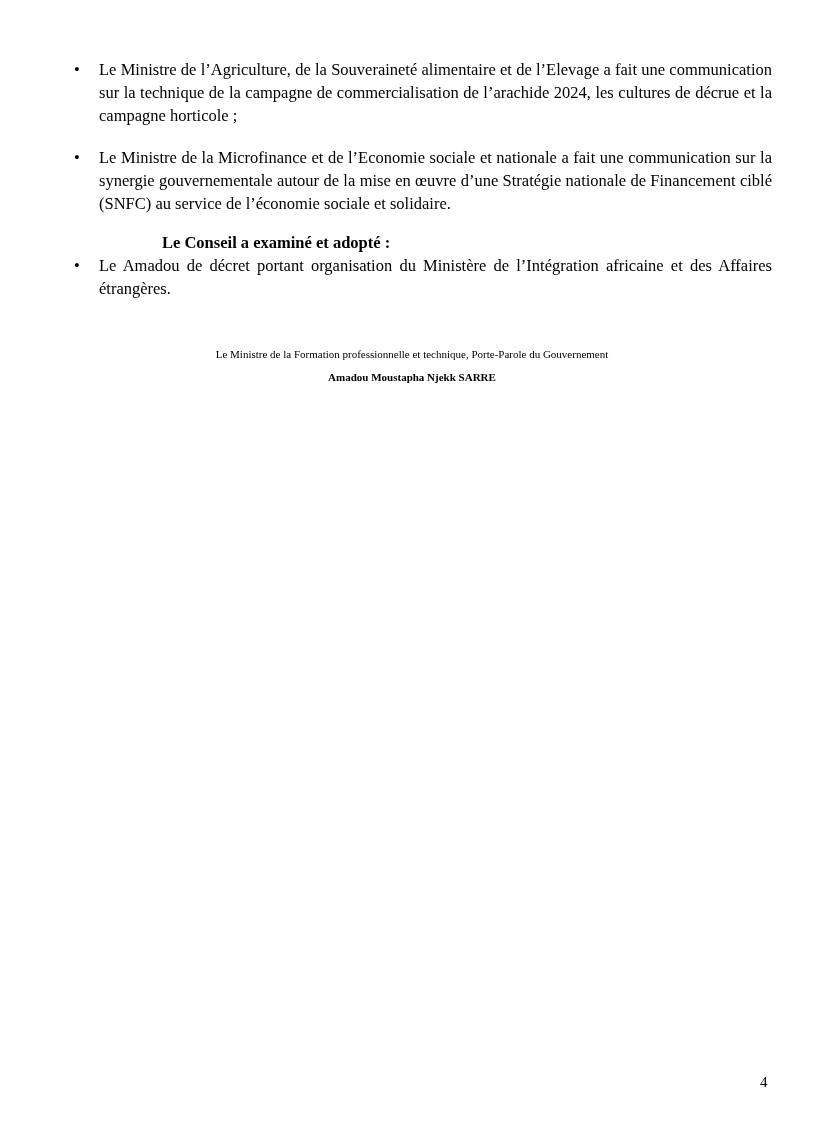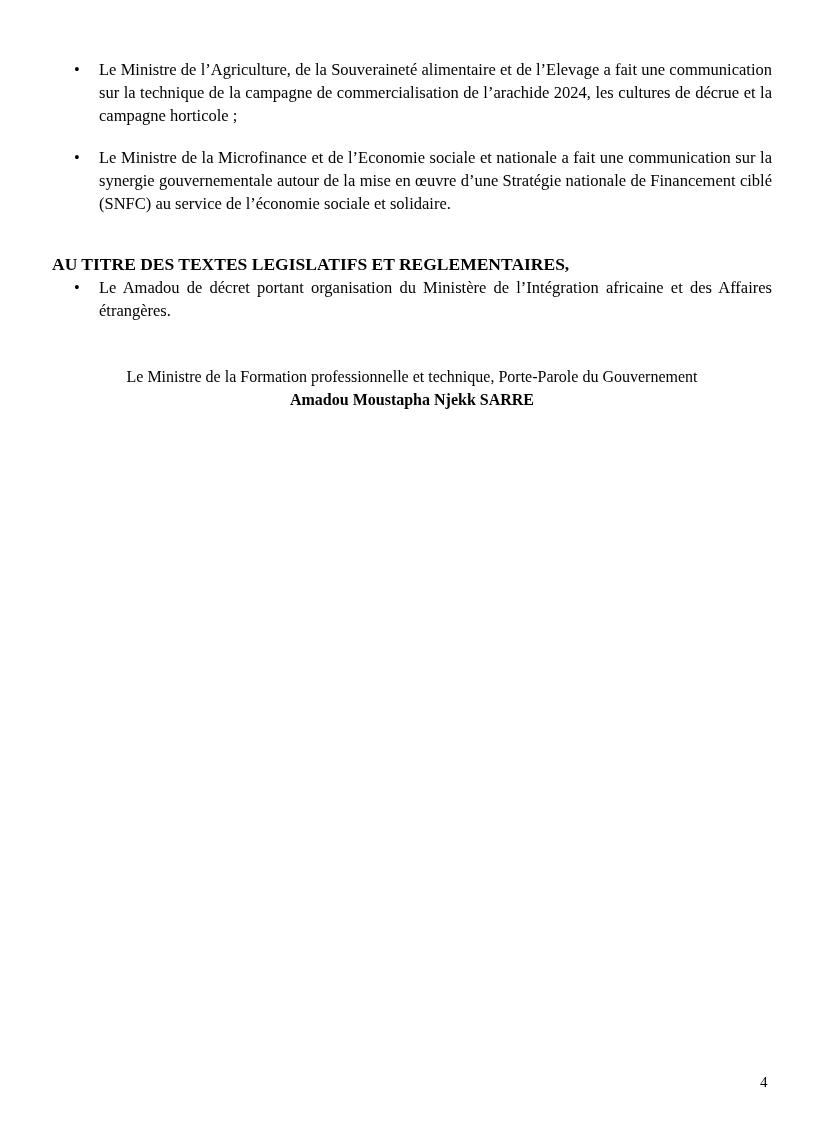--- a/index.html
+++ b/index.html
@@ -57,21 +57,21 @@
     font-weight: bold;
     line-height: 23px;
   }
   .bullet-decret { margin-top: 0; }
   .signature {
     margin-top: 43px;
     text-align: center;
   }
   .signature p {
     margin: 0;
-    font-size: 16px;
+    font-size: 11px;
     line-height: 23px;
   }
   .signature .name {
     font-weight: bold;
     text-align: center;
   }
   .page-number {
     position: absolute;
     left: 760px;
     top: 1072px;
@@ -89,22 +89,22 @@
     <div class="bullet-item bullet-agriculture">
       <span class="marker">•</span>
       <p class="body-text">Le Ministre de l’Agriculture, de la Souveraineté alimentaire et de l’Elevage a fait une communication sur la technique de la campagne de commercialisation de l’arachide 2024, les cultures de décrue et la campagne horticole ;</p>
     </div>
 
     <div class="bullet-item bullet-microfinance">
       <span class="marker">•</span>
       <p class="body-text">Le Ministre de la Microfinance et de l’Economie sociale et nationale a fait une communication sur la synergie gouvernementale autour de la mise en œuvre d’une Stratégie nationale de Financement ciblé (SNFC) au service de l’économie sociale et solidaire.</p>
     </div>
 
-    <h2 class="section-heading">AU TITRE DES TEXTES LEGISLATIFS ET REGLEMENTAIRES,</h2>
 
+    <h3 class="subsection-heading">Le Conseil a examiné et adopté :</h3>
 
     <div class="bullet-item bullet-decret">
       <span class="marker">•</span>
       <p class="body-text">Le Amadou de décret portant organisation du Ministère de l’Intégration africaine et des Affaires étrangères.</p>
     </div>
 
     <div class="signature">
       <p>Le Ministre de la Formation professionnelle et technique, Porte-Parole du Gouvernement</p>
       <p class="name">Amadou Moustapha Njekk SARRE</p>
     </div>

